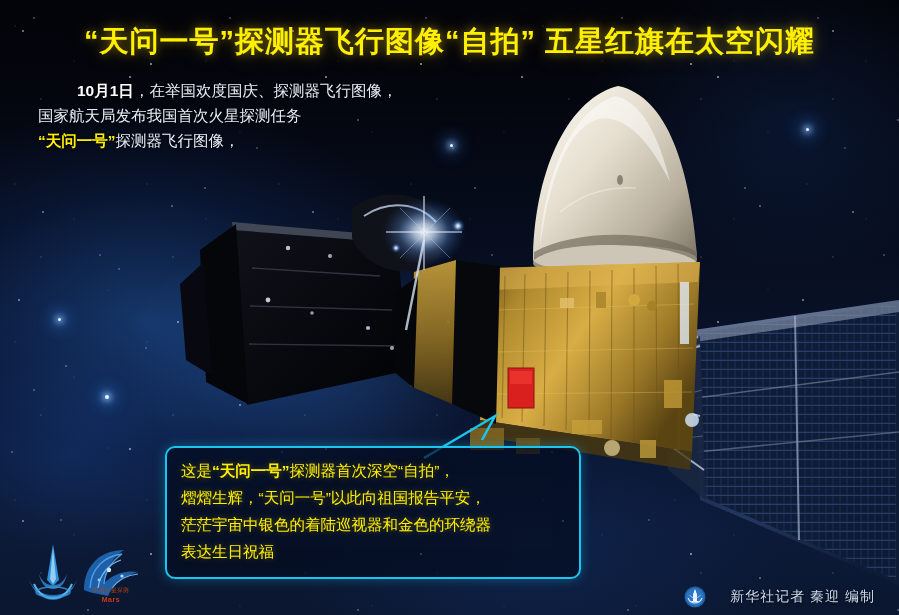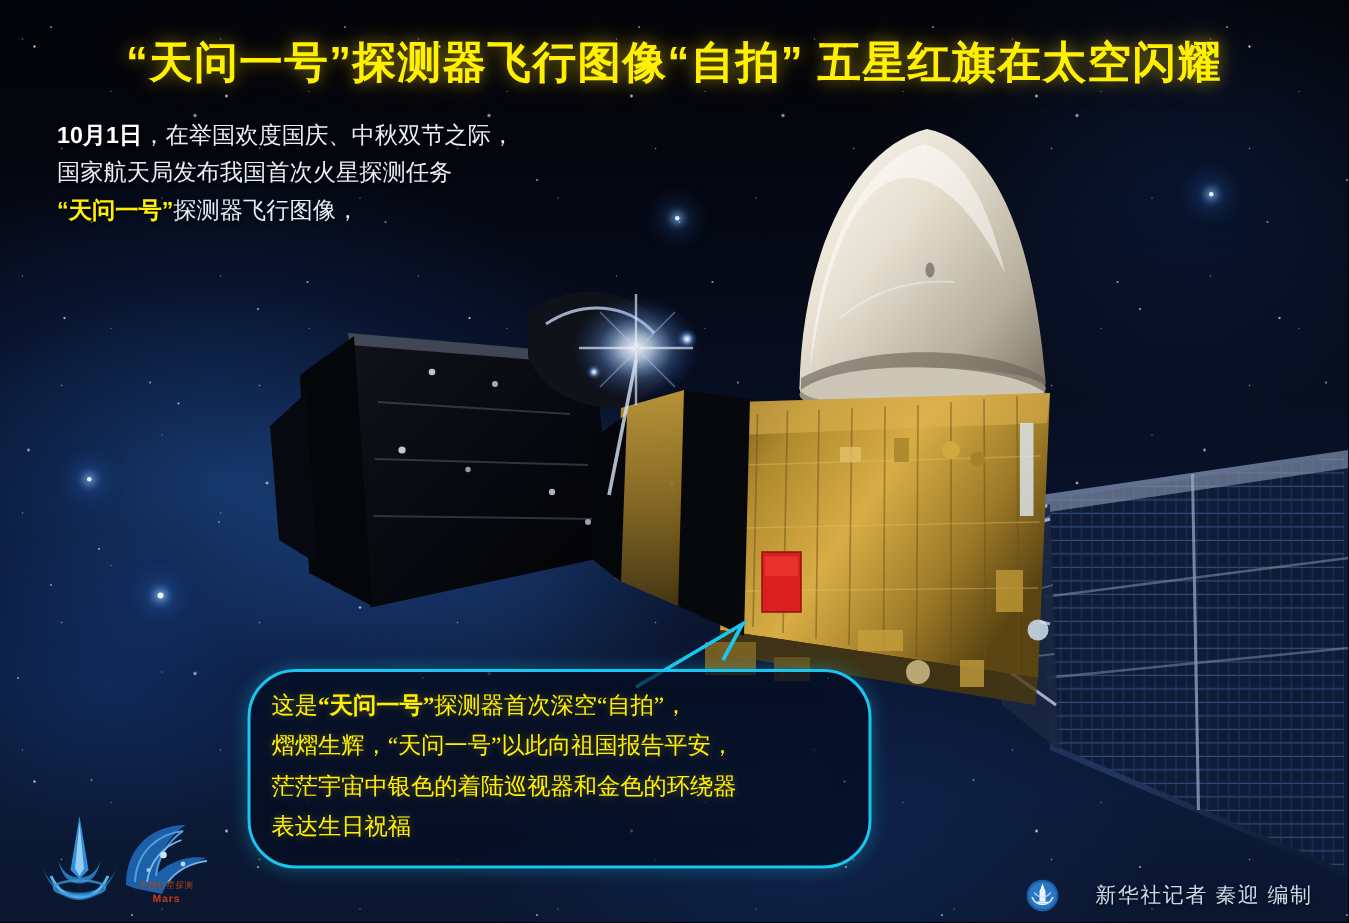--- a/index.html
+++ b/index.html
@@ -74,35 +74,34 @@
   }
 
   
   .desc{
     position:absolute;left:38px;top:78px;
     font-size:15.5px;line-height:25px;
     color:#e8eef8;
     text-shadow:0 1px 3px rgba(0,0,0,.9);
   }
   .desc .row{white-space:nowrap;}
-  .desc .strong{font-weight:bold;color:#ffffff;}
+  .desc .strong{font-weight:bold;color:#ffffff;margin-left:39px;}
   .desc .yellow{color:#ffef00;font-weight:bold;}
 
   
   .craft{position:absolute;left:0;top:0;width:899px;height:615px;pointer-events:none;}
 
   
   .callout{
     position:absolute;left:165px;top:446px;
     width:412px;height:129px;
     border:2.5px solid #19c6ef;
-    border-radius:32px;
+    border-radius:10px;
     background:rgba(4,10,26,0.62);
     box-shadow:0 0 12px rgba(25,198,239,.35),inset 0 0 22px rgba(6,20,48,.6);
-    font-family:Liberation Serif, serif;
   }
   .callout-text{
     position:absolute;left:14px;top:9px;right:10px;
     color:#ffef00;
     font-size:15.5px;line-height:27px;
     text-shadow:0 0 6px rgba(255,220,0,.35);
   }
   .callout-text .row{white-space:nowrap;}
   .callout-text .b{font-weight:bold;}
 
@@ -288,21 +287,21 @@
 
     <g stroke="#19c6ef" stroke-width="2.5" fill="none">
       <path d="M424,458 L495,416 L482,440"></path>
     </g>
   </svg>
 
   <div class="title">“天问一号”探测器飞行图像“自拍” 五星红旗在太空闪耀</div>
 
   <div class="desc">
     <div class="row">
-      <span class="strong">10月1日</span><span>，在举国欢度国庆、中秋双节之际，</span>
+      <span class="strong">10月1日</span><span>，在举国欢度国庆、探测器飞行图像，</span>
     </div>
     <div class="row">国家航天局发布我国首次火星探测任务</div>
     <div class="row">
       <span class="yellow">“天问一号”</span><span>探测器飞行图像，</span>
     </div>
   </div>
 
   <div class="callout">
     <div class="callout-text">
       <div class="row">

